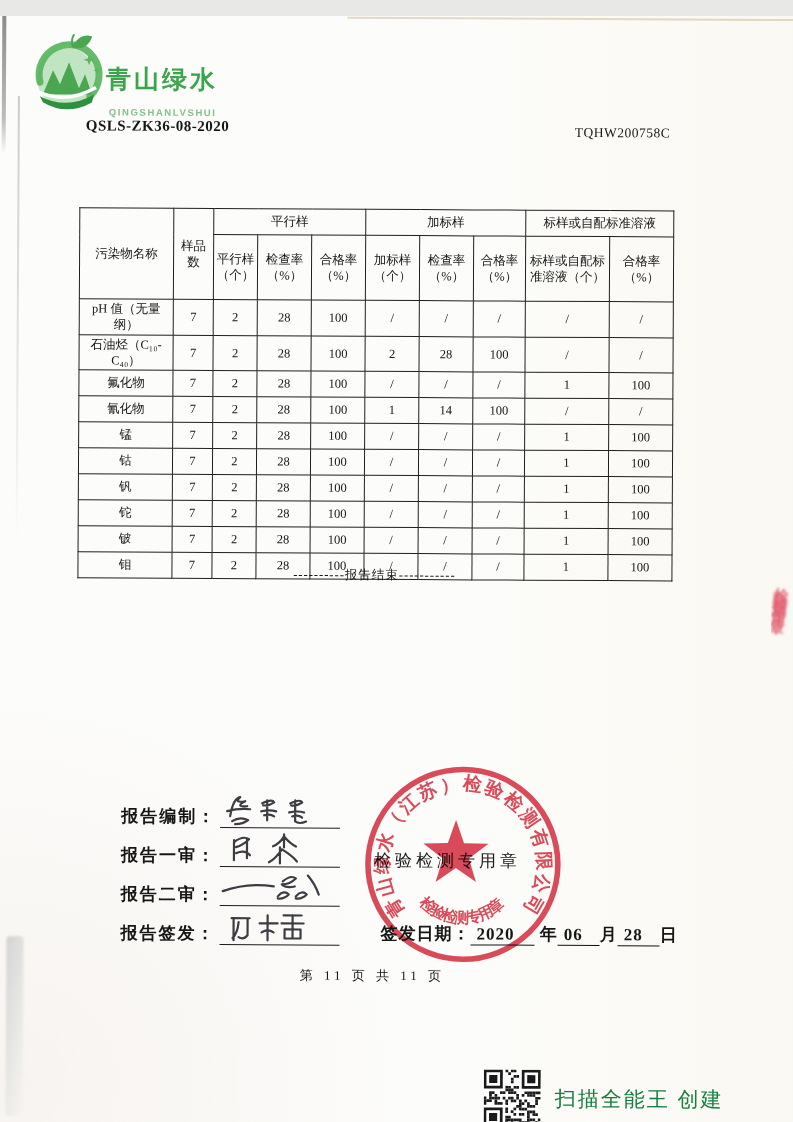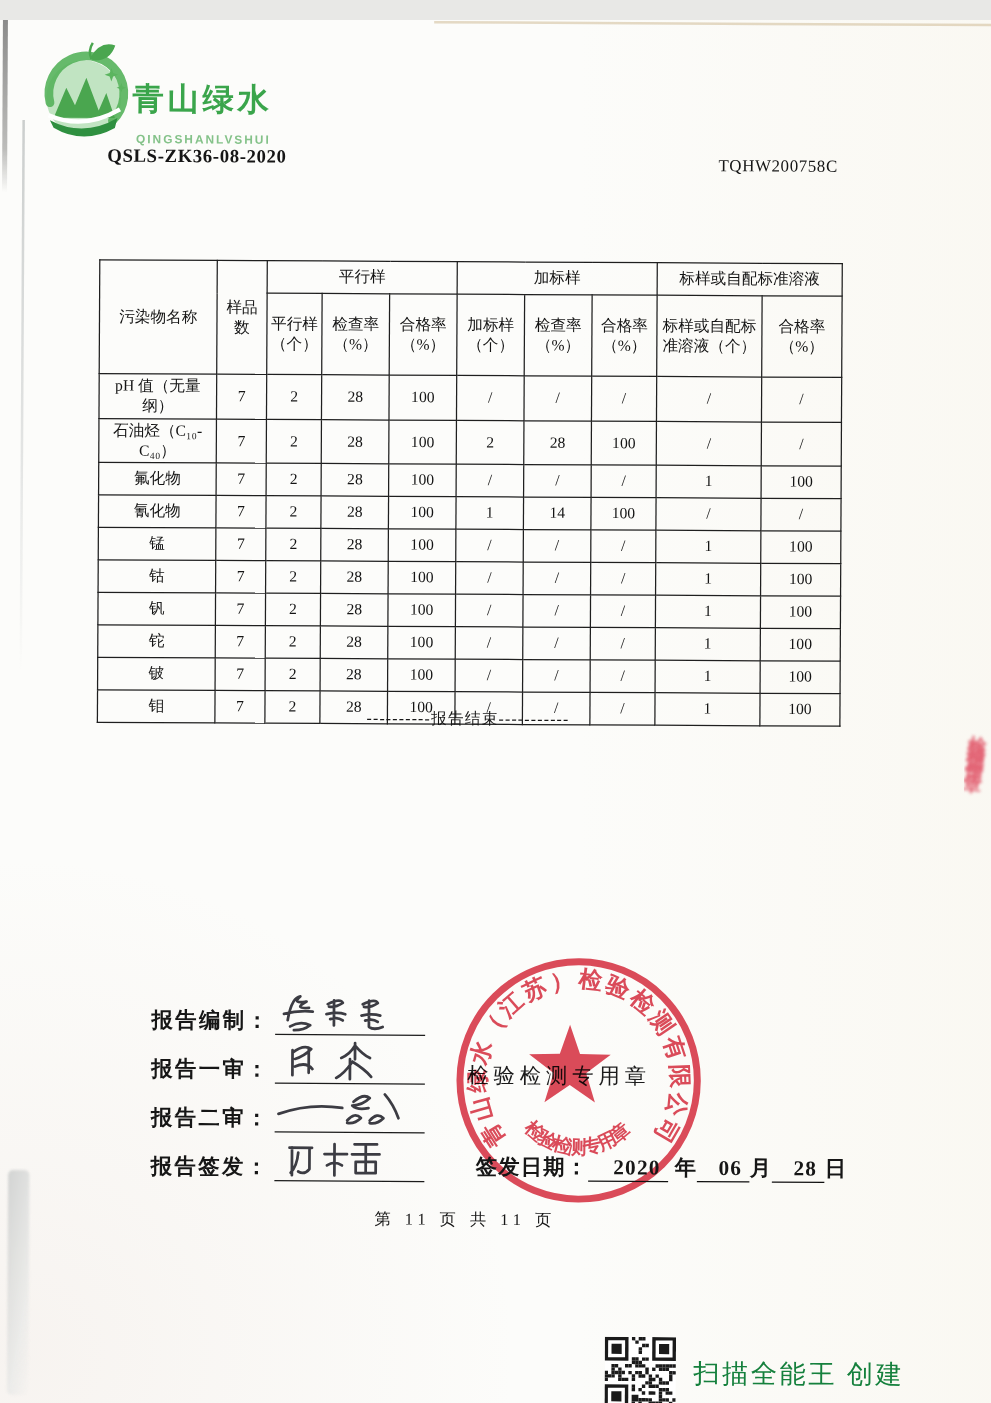--- a/index.html
+++ b/index.html
@@ -59,21 +59,21 @@
 
   
   .stamp-wrap{position:absolute;left:362px;top:747px;width:206px;height:202px;}
   .stamp-overlay{position:absolute;left:14px;top:86px;font-size:17px;letter-spacing:4px;
         color:#1b1b1b;white-space:nowrap;z-index:1;}
   .stamp-wrap svg{position:absolute;left:0;top:0;mix-blend-mode:multiply;opacity:.92;z-index:2;}
 
   
   .issue-date{position:absolute;left:383px;top:906px;font-size:17px;font-weight:bold;
         letter-spacing:1px;white-space:nowrap;z-index:3;}
-  .issue-date .u{display:inline-block;text-align:right;border-bottom:1.7px solid #101010;padding:0 6px;}
+  .issue-date .u{display:inline-block;text-align:left;border-bottom:1.7px solid #101010;padding:0 6px;}
   .issue-date .u.y{min-width:52px;}
   .issue-date .u.md{min-width:30px;}
 
   .page-info{position:absolute;left:78px;top:951px;width:594px;text-align:center;
         font-size:13px;letter-spacing:4px;}
 
   
   .scanner{position:absolute;left:487px;top:1053px;display:flex;align-items:center;gap:14px;}
   .scanner .caption{font-family:"Liberation Sans",sans-serif;font-size:21px;color:#15803d;
         letter-spacing:2px;white-space:nowrap;}

